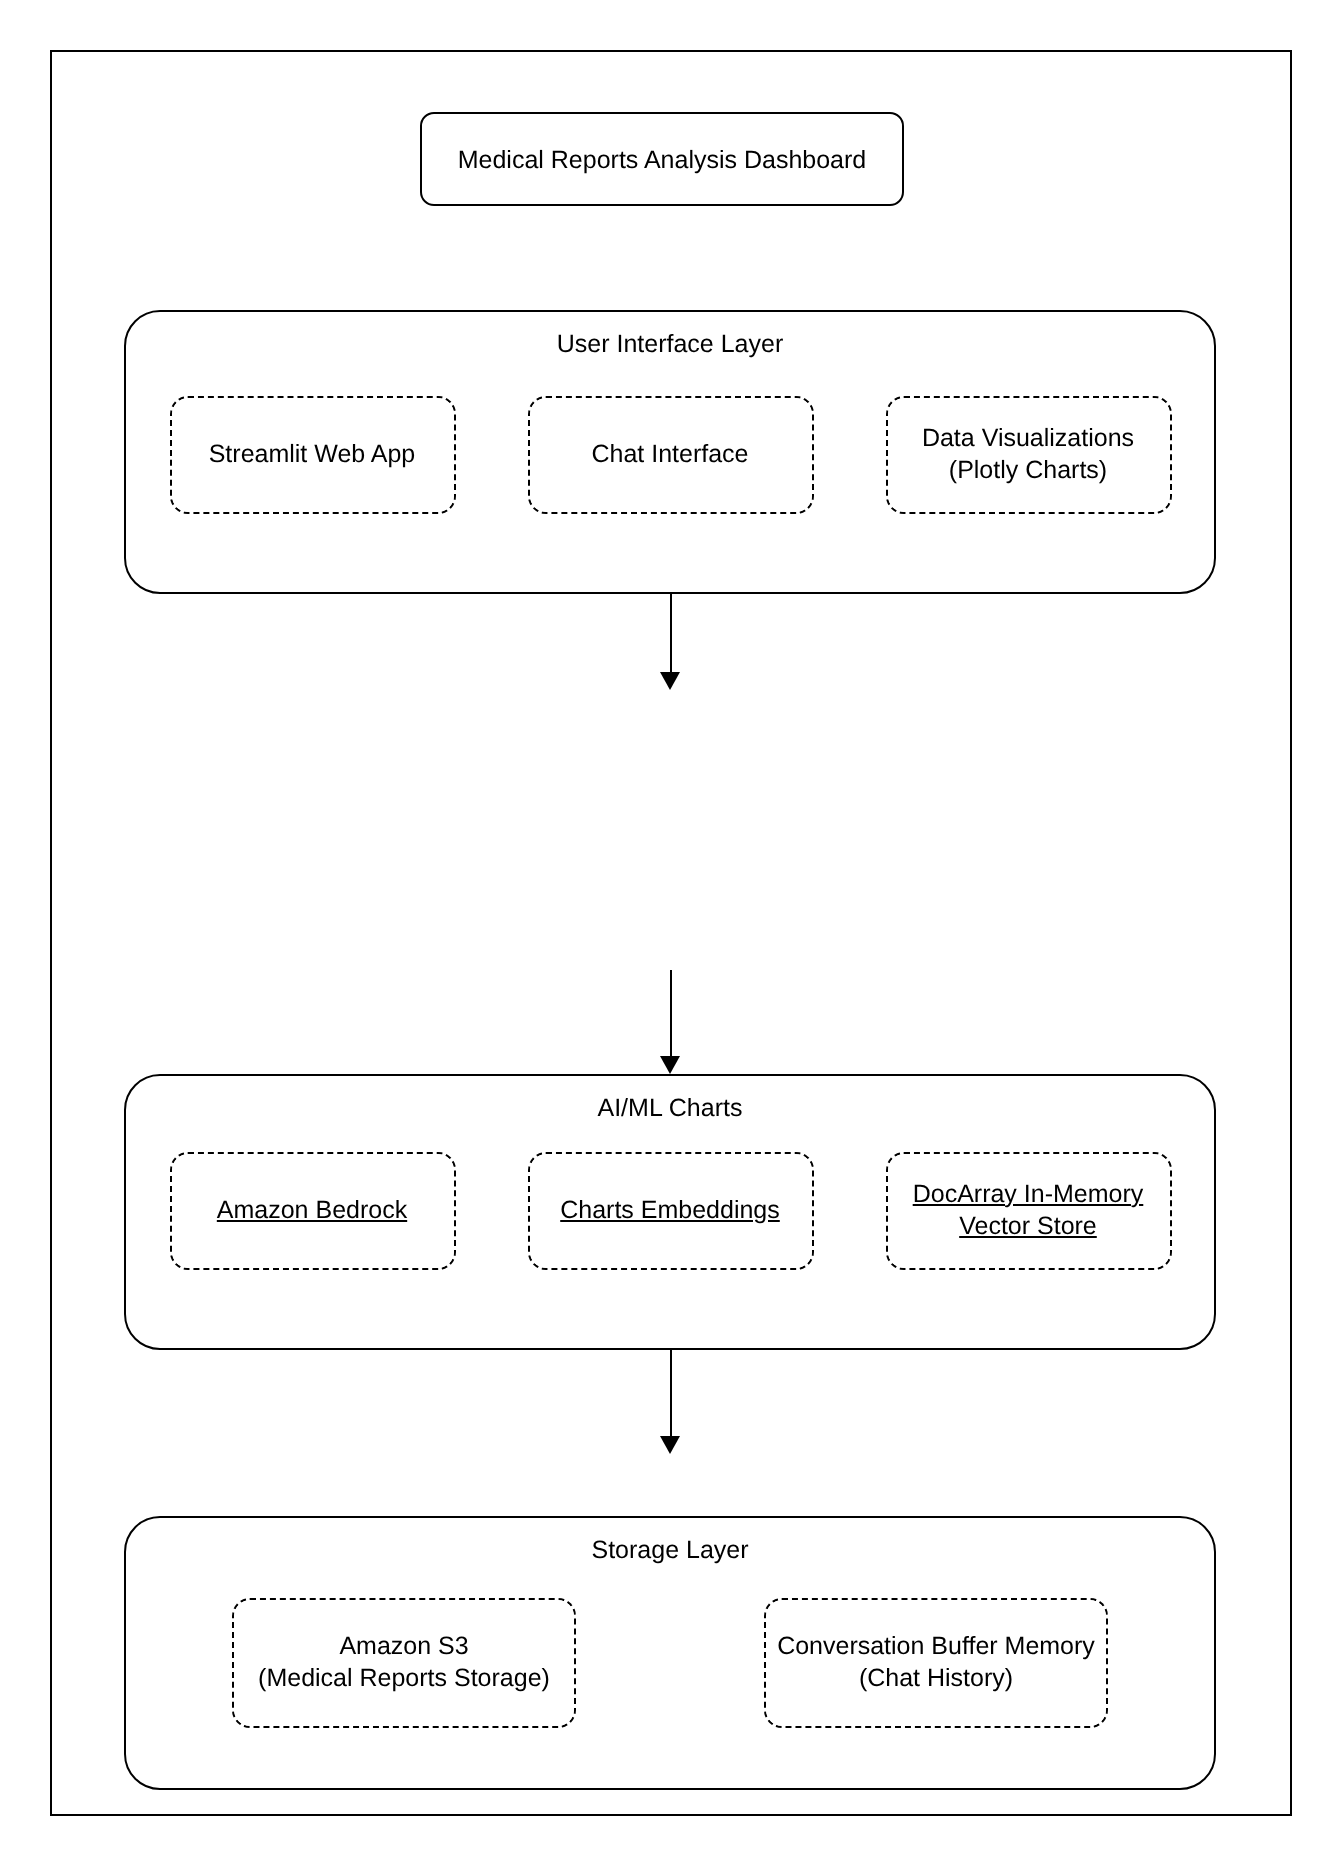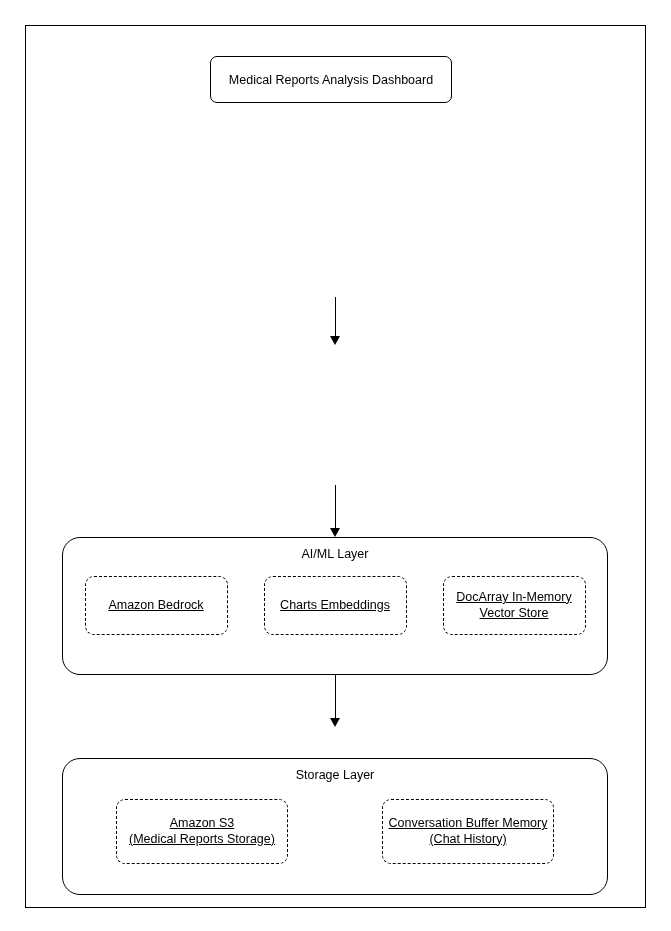--- a/index.html
+++ b/index.html
@@ -47,21 +47,21 @@
     font-size: 12.5px;
   }
 
   .box-row {
     position: absolute; left: 0; right: 0;
     display: flex; justify-content: center;
   }
   .layer-0 .box-row { top: 42px; gap: 36px; }
   .layer-1 .box-row { top: 40px; gap: 36px; }
   .layer-2 .box-row { top: 38px; gap: 36px; text-decoration: underline; }
-  .layer-3 .box-row { top: 40px; gap: 94px; text-decoration: underline; }
+  .layer-3 .box-row { top: 40px; gap: 94px; }
 
   .node {
     width: 143px; height: 59px;
     border: 1px dashed #000000;
     border-radius: 9px;
     display: flex; align-items: center; justify-content: center;
     text-align: center;
     font-size: 12.5px;
     line-height: 1.25;
     white-space: pre-line;
@@ -92,30 +92,39 @@
 </head>
 <body>
 
 <div class="canvas">
   <div class="outer-frame"></div>
 
   <div class="title-box">
     <span>Medical Reports Analysis Dashboard</span>
   </div>
 
+  <div class="layer layer-0">
+    <div class="layer-label">User Interface Layer</div>
+    <div class="box-row">
+      <div class="node">Streamlit Web App</div>
+      <div class="node">Chat Interface</div>
+      <div class="node">Data Visualizations
+(Plotly Charts)</div>
+    </div>
+  </div>
 
   <div class="arrow-line arrow-line-0"></div>
   <div class="arrow-head arrow-head-0"></div>
 
 
   <div class="arrow-line arrow-line-1"></div>
   <div class="arrow-head arrow-head-1"></div>
 
   <div class="layer layer-2">
-    <div class="layer-label">AI/ML Layer</div>
+    <div class="layer-label">AI/ML Charts</div>
     <div class="box-row">
       <div class="node">Amazon Bedrock</div>
       <div class="node">Charts Embeddings</div>
       <div class="node">DocArray In-Memory
 Vector Store</div>
     </div>
   </div>
 
   <div class="arrow-line arrow-line-2"></div>
   <div class="arrow-head arrow-head-2"></div>

